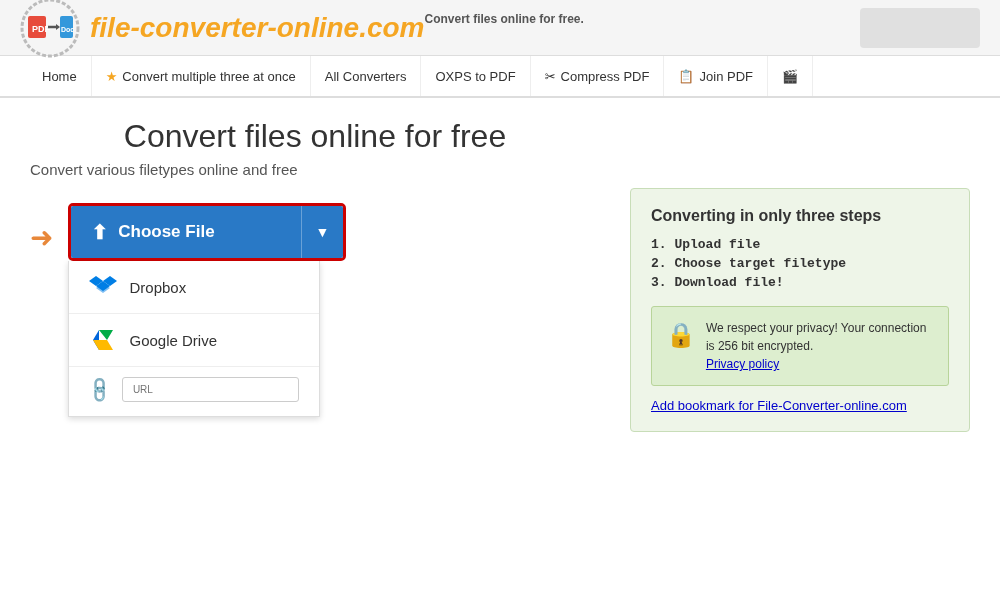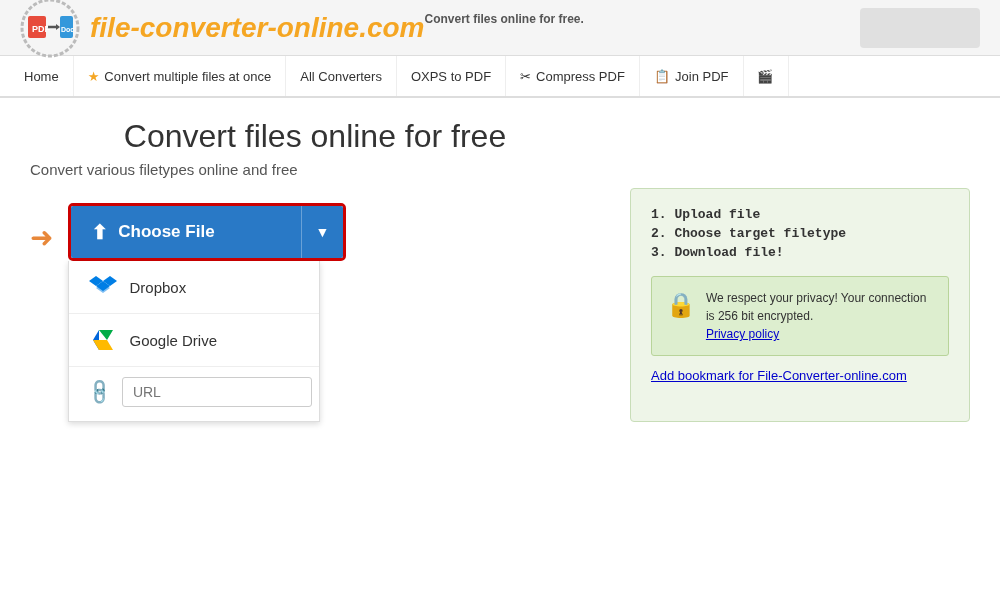--- a/index.html
+++ b/index.html
@@ -47,21 +47,21 @@
       border-radius: 4px;
       opacity: 0.5;
     }
 
     
     .nav {
       display: flex;
       align-items: center;
       background: #fff;
       border-bottom: 2px solid #ddd;
-      padding: 0 10px;
+      padding: 0 28px;
       height: 42px;
     }
     .nav-item {
       padding: 10px 14px;
       font-size: 13px;
       color: #333;
       cursor: pointer;
       white-space: nowrap;
       display: flex;
       align-items: center;
@@ -195,21 +195,21 @@
     .link-icon {
       font-size: 18px;
       color: #888;
       transform: rotate(-45deg);
       display: inline-block;
     }
     .url-input {
       border: 1px solid #ccc;
       border-radius: 3px;
       padding: 6px 10px;
-      font-size: 14px;
+      font-size: 10px;
       width: 190px;
       color: #999;
       outline: none;
     }
 
     
     .right-panel {
       width: 340px;
       background: #eef5e8;
       border: 1px solid #c8ddb8;
@@ -294,21 +294,21 @@
   </div>
   <div class="header-right"></div>
 </div>
 
 <nav class="nav">
   <div class="nav-item">
     <span>Home</span>
   </div>
   <div class="nav-item">
     <span class="nav-star">★</span>
-    <span>Convert multiple files at once</span>
+    <span>Convert multiple three at once</span>
   </div>
   <div class="nav-item">
     <span>All Converters</span>
   </div>
   <div class="nav-item">
     <span>OXPS to PDF</span>
   </div>
   <div class="nav-item">
     <span>✂</span>
     <span>Compress PDF</span>
@@ -376,20 +376,21 @@
           <div class="url-item">
             <span class="link-icon">🔗</span>
             <input class="url-input" type="text" placeholder="URL" style="">
           </div>
         </div>
       </div>
     </div>
   </div>
 
   <div class="right-panel">
+    <div class="steps-title">Converting in only three steps</div>
     <ul class="steps-list">
       <li>1. Upload file</li>
       <li>2. Choose target filetype</li>
       <li>3. Download file!</li>
     </ul>
 
     <div class="privacy-box">
       <span class="lock-icon">🔒</span>
       <div class="privacy-text">
         <span>We respect your privacy! Your connection is 256 bit encrypted.</span><br>

